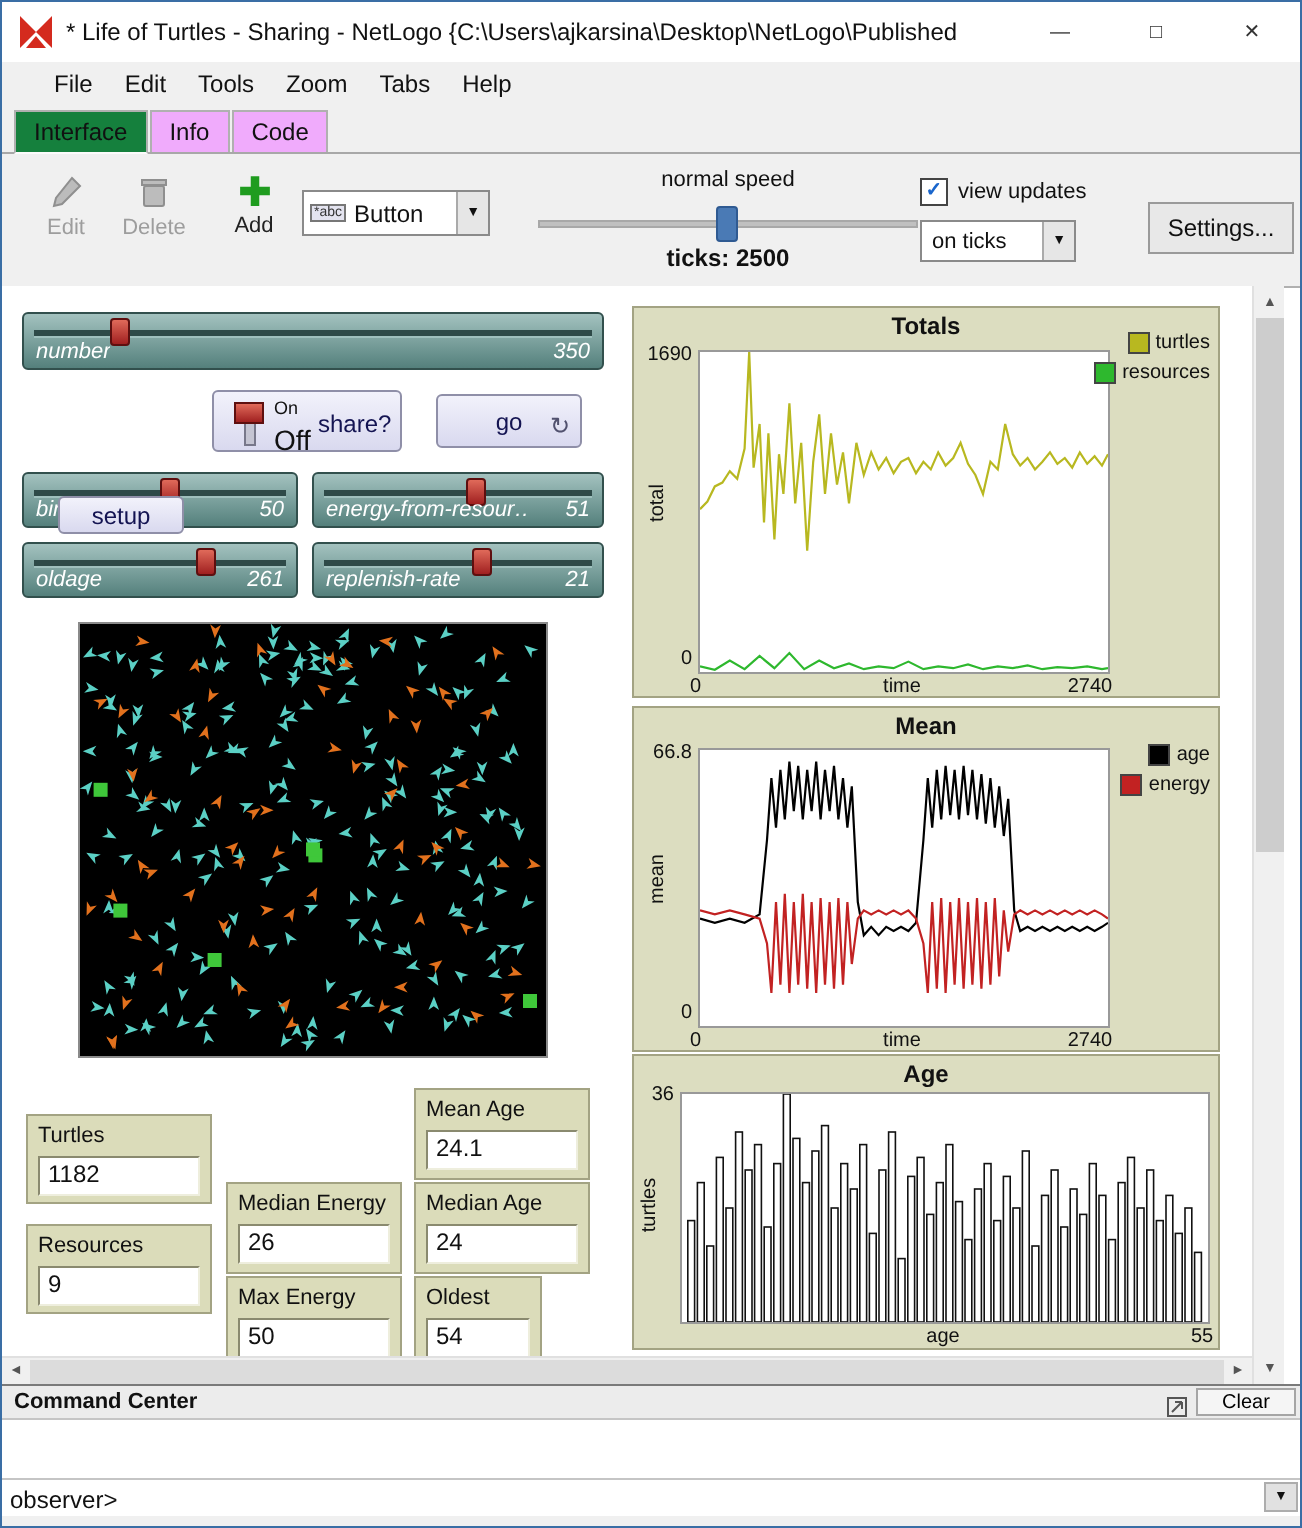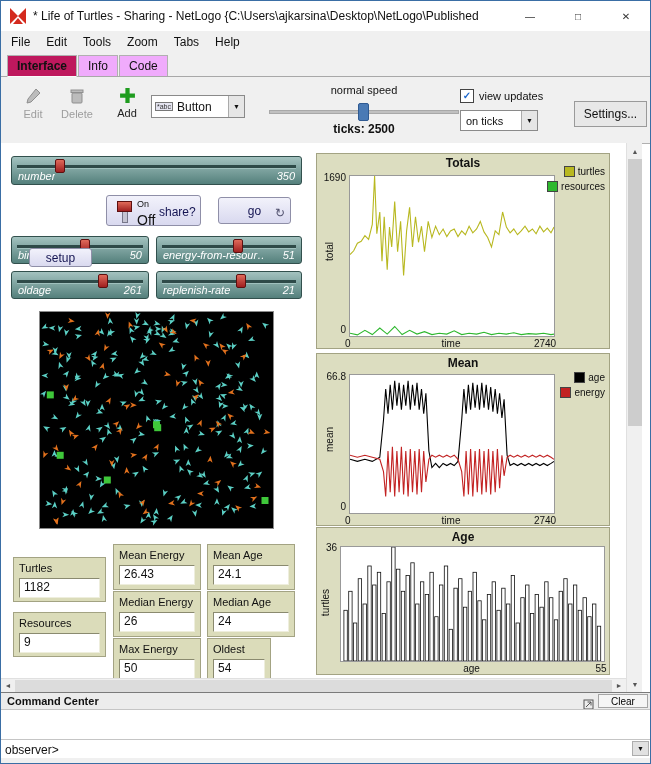--- a/index.html
+++ b/index.html
@@ -4,26 +4,26 @@
 <style>
   html,body{margin:0;padding:0;background:#d8d8d8;font-family:"Liberation Sans",sans-serif;}
   #app{position:relative;width:651px;height:764px;background:#fff;border:1px solid #3a6ea5;box-sizing:border-box;overflow:hidden;color:#111;}
   
   .titlebar{position:absolute;top:0;left:0;width:100%;height:30px;background:#ffffff;}
   .app-icon{position:absolute;left:8px;top:6px;}
   .title-text{position:absolute;left:32px;top:8px;font-size:12px;white-space:nowrap;overflow:hidden;max-width:445px;}
   .win-btns{position:absolute;right:0;top:0;height:30px;display:flex;}
   .win-btn{width:48px;height:30px;display:flex;align-items:center;justify-content:center;font-size:10px;color:#333;}
   
-  .menubar{position:absolute;top:30px;left:0;width:100%;height:22px;background:#f0f0f0;display:flex;align-items:center;padding-left:2px;box-sizing:border-box;}
+  .menubar{position:absolute;top:30px;left:0;width:100%;height:22px;background:#f0f0f0;display:flex;align-items:center;padding-left:18px;box-sizing:border-box;}
   .menu-item{padding:3px 8px;font-size:12px;}
   
   .tabbar{position:absolute;top:52px;left:0;width:100%;height:24px;background:#f0f0f0;border-bottom:1px solid #a8a8a8;display:flex;align-items:flex-end;padding-left:6px;box-sizing:border-box;}
   .tab{font-size:12px;padding:3px 9px;border:1px solid #b0b0b0;border-bottom:none;background:#f0abfc;margin-right:1px;}
-  .tab.active{background:#be185d;margin-bottom:-1px;border-bottom:1px solid #fbfbfb;font-weight:bold;}
+  .tab.active{background:#15803d;margin-bottom:-1px;border-bottom:1px solid #fbfbfb;}
   
   .nl-toolbar{position:absolute;top:76px;left:0;width:651px;height:66px;background:#f0f0f0;border-bottom:1px solid #b0b0b0;}
   .tool-group{position:absolute;top:10px;width:40px;display:flex;flex-direction:column;align-items:center;gap:3px;font-size:11px;color:#222;}
   .tool-group.disabled{color:#9d9d9d;}
   .chooser{position:absolute;left:150px;top:18px;width:94px;height:23px;background:#fff;border:1px solid #8a8a8a;display:flex;align-items:center;gap:4px;padding-left:3px;font-size:12px;box-sizing:border-box;}
   .chooser-ico{font-size:7px;border:1px solid #777;background:#e4e4f0;padding:0 1px;color:#333;}
   .chooser-arrow{margin-left:auto;font-size:7px;background:#e6e6e6;border-left:1px solid #aaa;height:100%;display:flex;align-items:center;padding:0 4px;box-sizing:border-box;}
   .speed-label{position:absolute;left:268px;top:7px;width:190px;text-align:center;font-size:11px;}
   .speed-slider{position:absolute;left:268px;top:26px;width:190px;height:16px;}
   .speed-track{position:absolute;left:0;right:0;top:7px;height:2px;background:#c0c0c0;border:1px solid #a8a8a8;}
@@ -497,24 +497,20 @@
     </div>
 
     <div class="nl-monitor" style="left:12px;top:414px;width:93px;height:45px;">
       <span class="m-label">Turtles</span>
       <div class="m-value">1182</div>
     </div>
     <div class="nl-monitor" style="left:12px;top:469px;width:93px;height:45px;">
       <span class="m-label">Resources</span>
       <div class="m-value">9</div>
     </div>
-    <div class="nl-monitor" style="left:112px;top:401px;width:88px;height:46px;">
-      <span class="m-label">Mean Energy</span>
-      <div class="m-value">26.43</div>
-    </div>
     <div class="nl-monitor" style="left:206px;top:401px;width:88px;height:46px;">
       <span class="m-label">Mean Age</span>
       <div class="m-value">24.1</div>
     </div>
     <div class="nl-monitor" style="left:112px;top:448px;width:88px;height:46px;">
       <span class="m-label">Median Energy</span>
       <div class="m-value">26</div>
     </div>
     <div class="nl-monitor" style="left:206px;top:448px;width:88px;height:46px;">
       <span class="m-label">Median Age</span>

